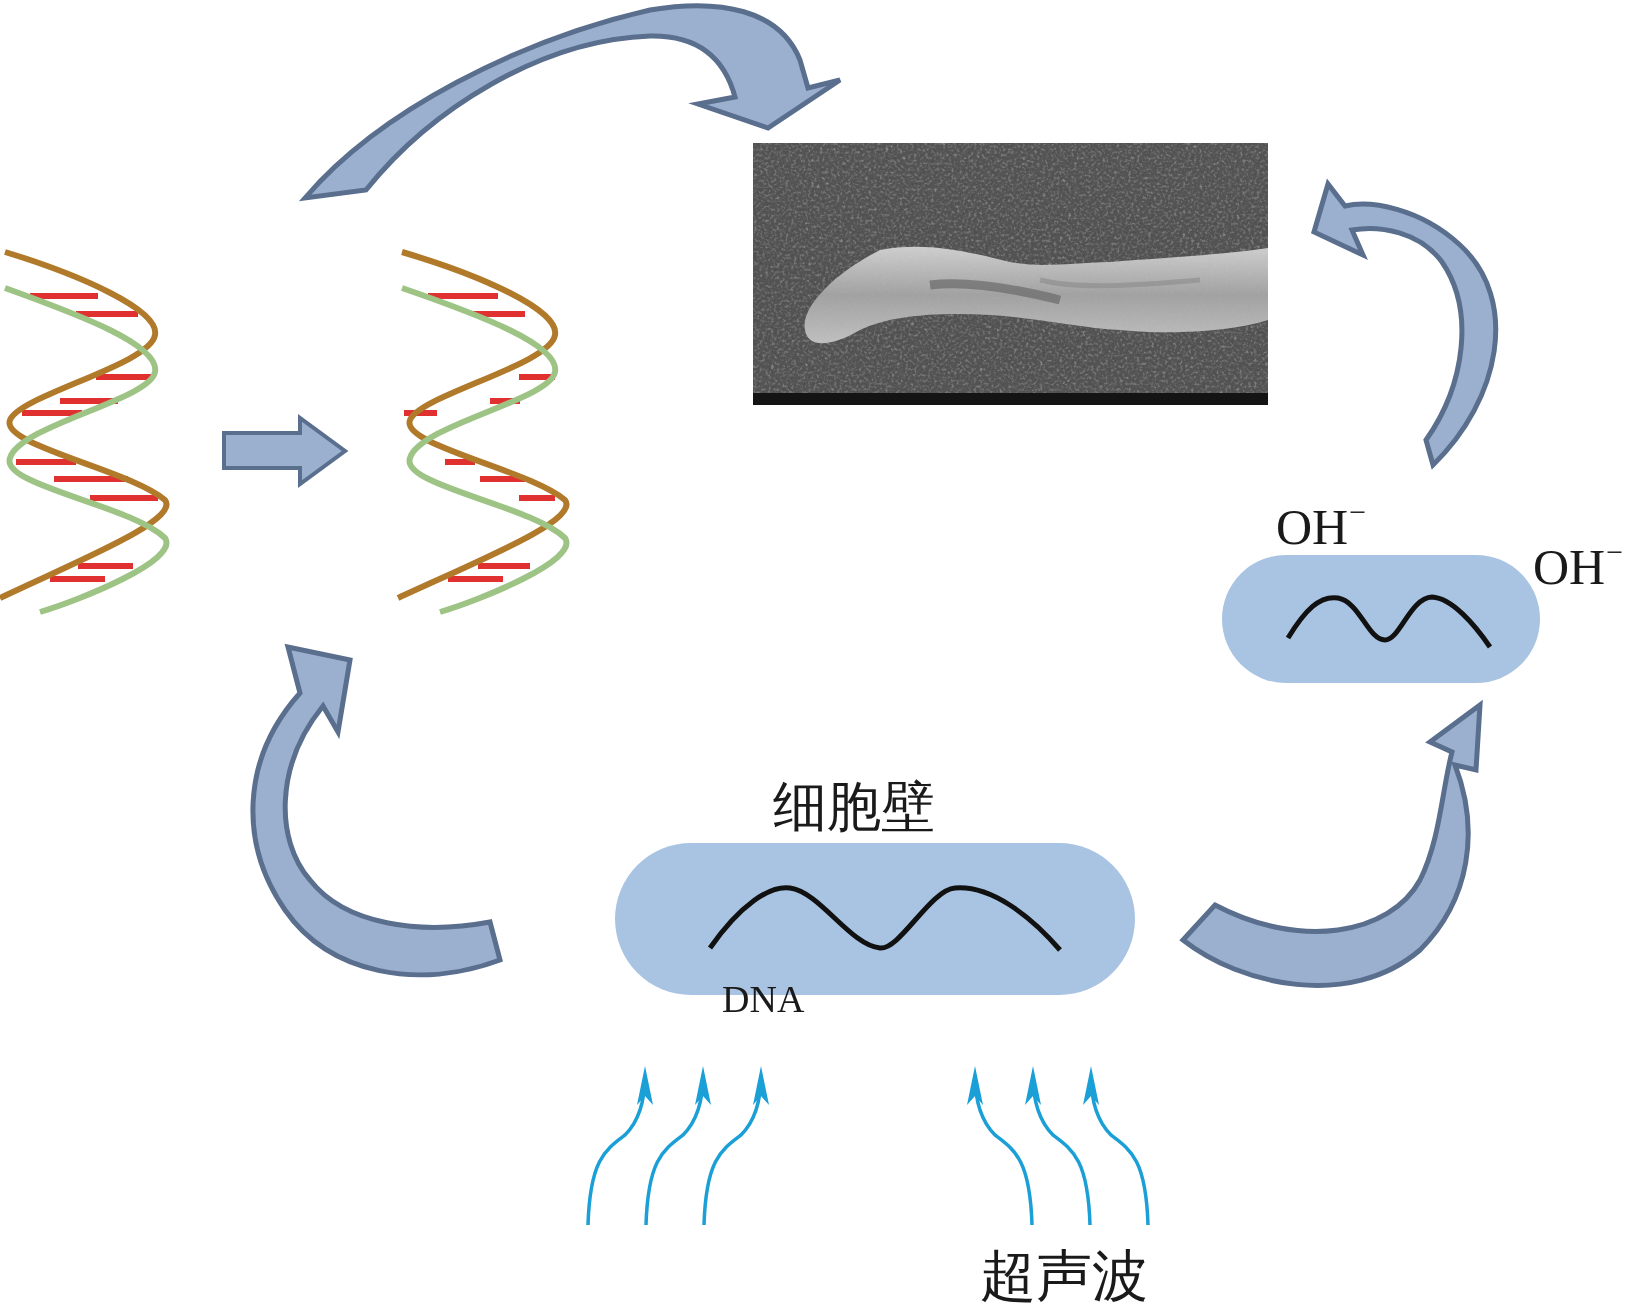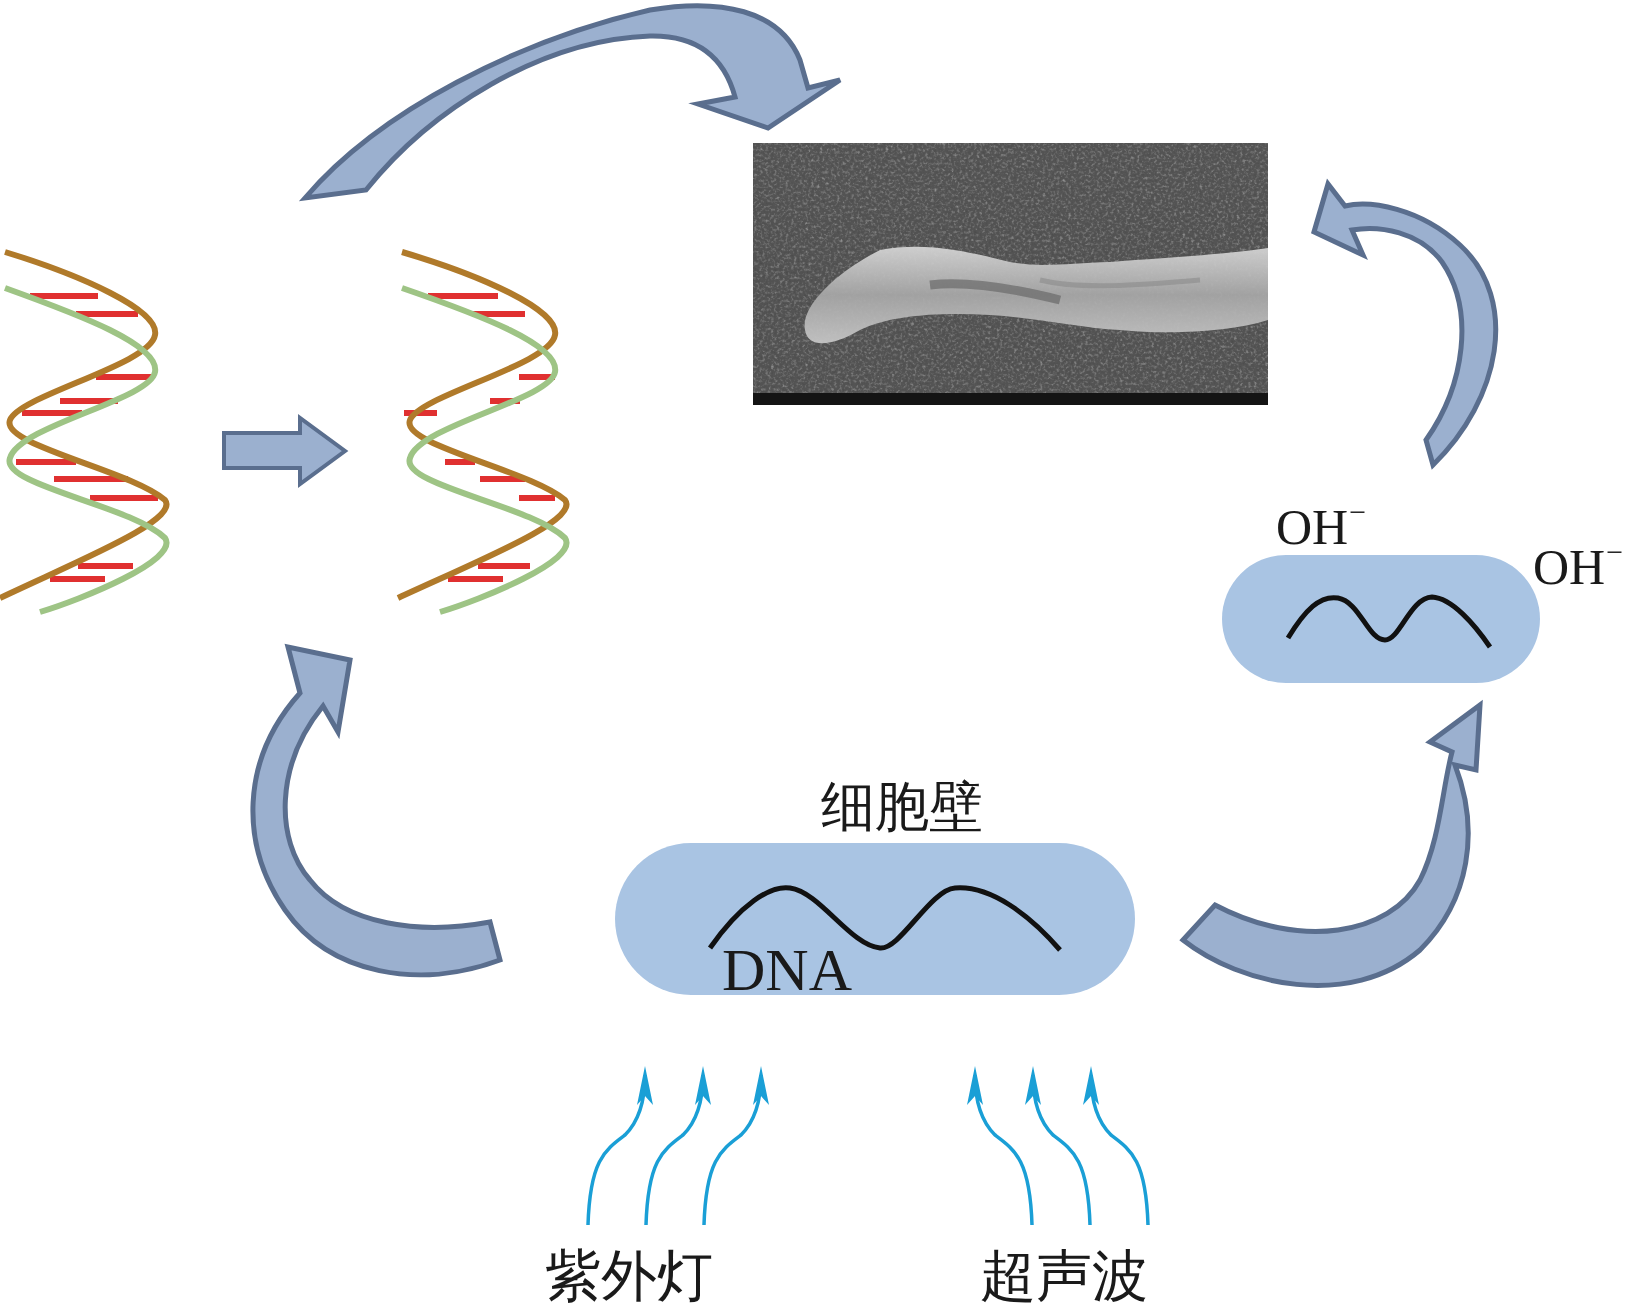--- a/index.html
+++ b/index.html
@@ -165,25 +165,24 @@
     <path d="M 1148 1225 C 1146 1160, 1131 1150, 1111 1135 C 1096 1120, 1091 1100, 1091 1075"></path>
   </g>
   <g fill="#1a9fd6">
     <path d="M 975 1066 L 983 1105 L 975 1096 L 967 1105 Z"></path>
     <path d="M 1033 1066 L 1041 1105 L 1033 1096 L 1025 1105 Z"></path>
     <path d="M 1091 1066 L 1099 1105 L 1091 1096 L 1083 1105 Z"></path>
   </g>
 </svg>
 
 
-<div class="label cjk" style="left:773px; top:780px; font-size:54px;margin-left:48px;">细胞壁</div>
+<div class="label cjk" style="left:773px; top:780px; font-size:54px;">细胞壁</div>
 
-<div class="label" style="left:722px; top:940px; font-size:60px;">DNA</div>
+<div class="label" style="left:722px; top:980px; font-size:38px;">DNA</div>
 
-<div class="label cjk" style="left:545px; top:1248px; font-size:56px;">紫外灯</div>
 
 <div class="label cjk" style="left:980px; top:1248px; font-size:56px;text-align:center;">超声波</div>
 
 <div class="label oh" style="left:1276px; top:497px;">
   <span>OH</span><sup>−</sup>
 </div>
 
 <div class="label oh" style="left:1533px; top:537px;">
   <span>OH</span><sup>−</sup>
 </div>

